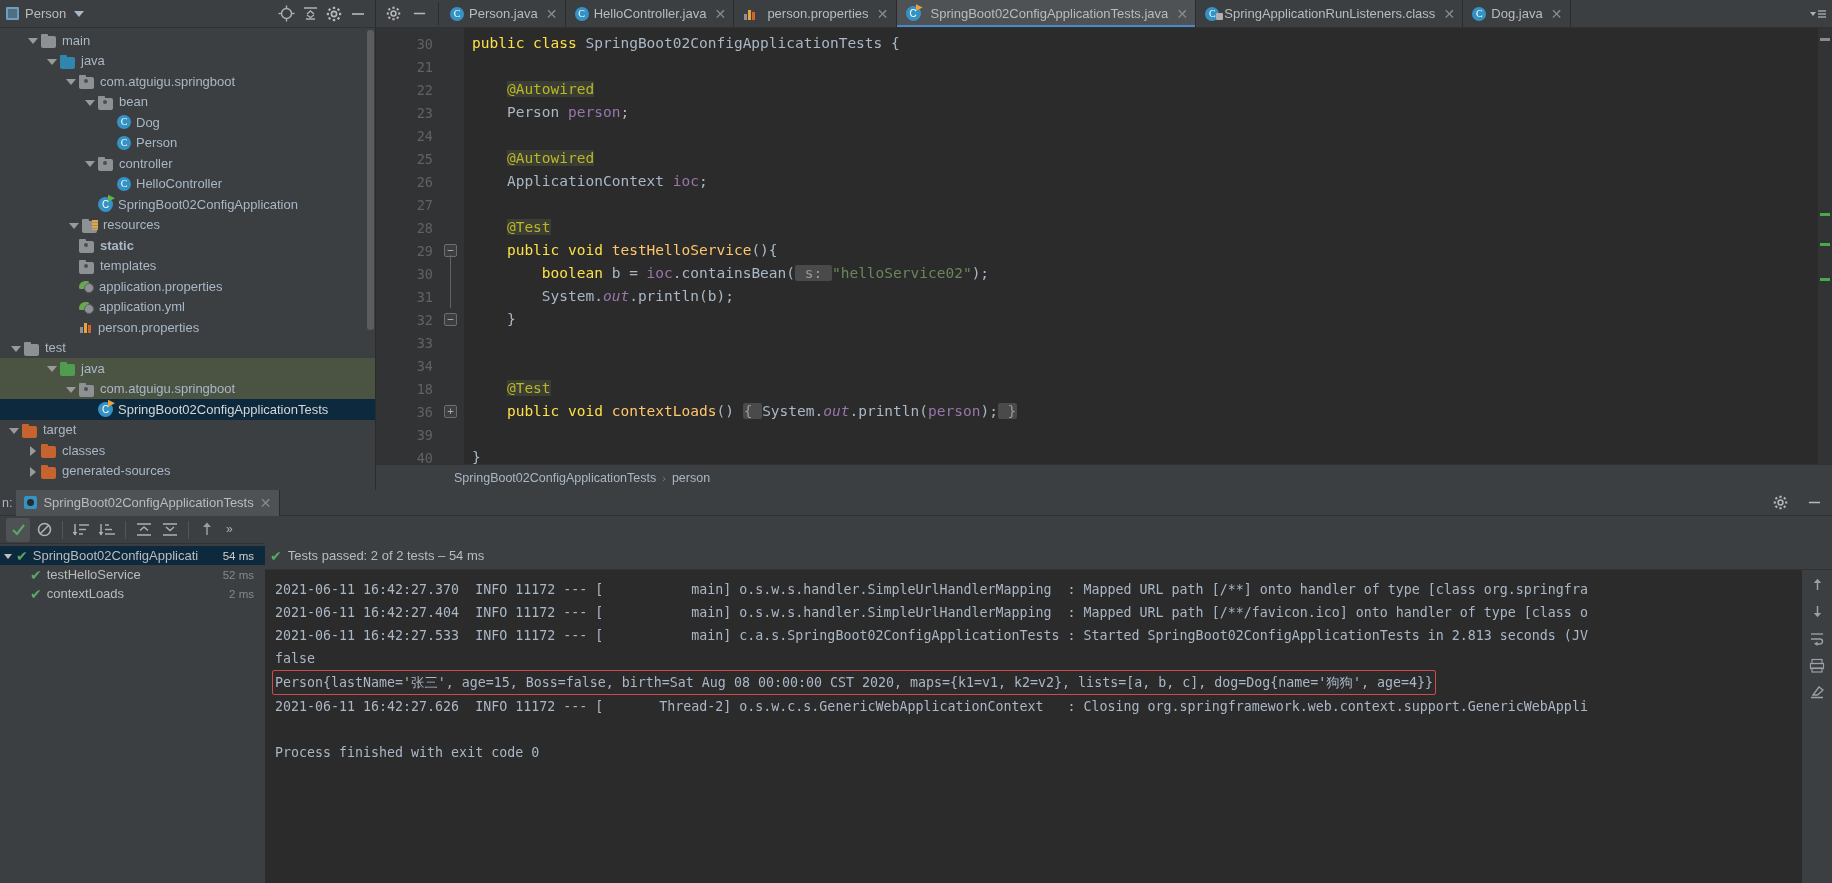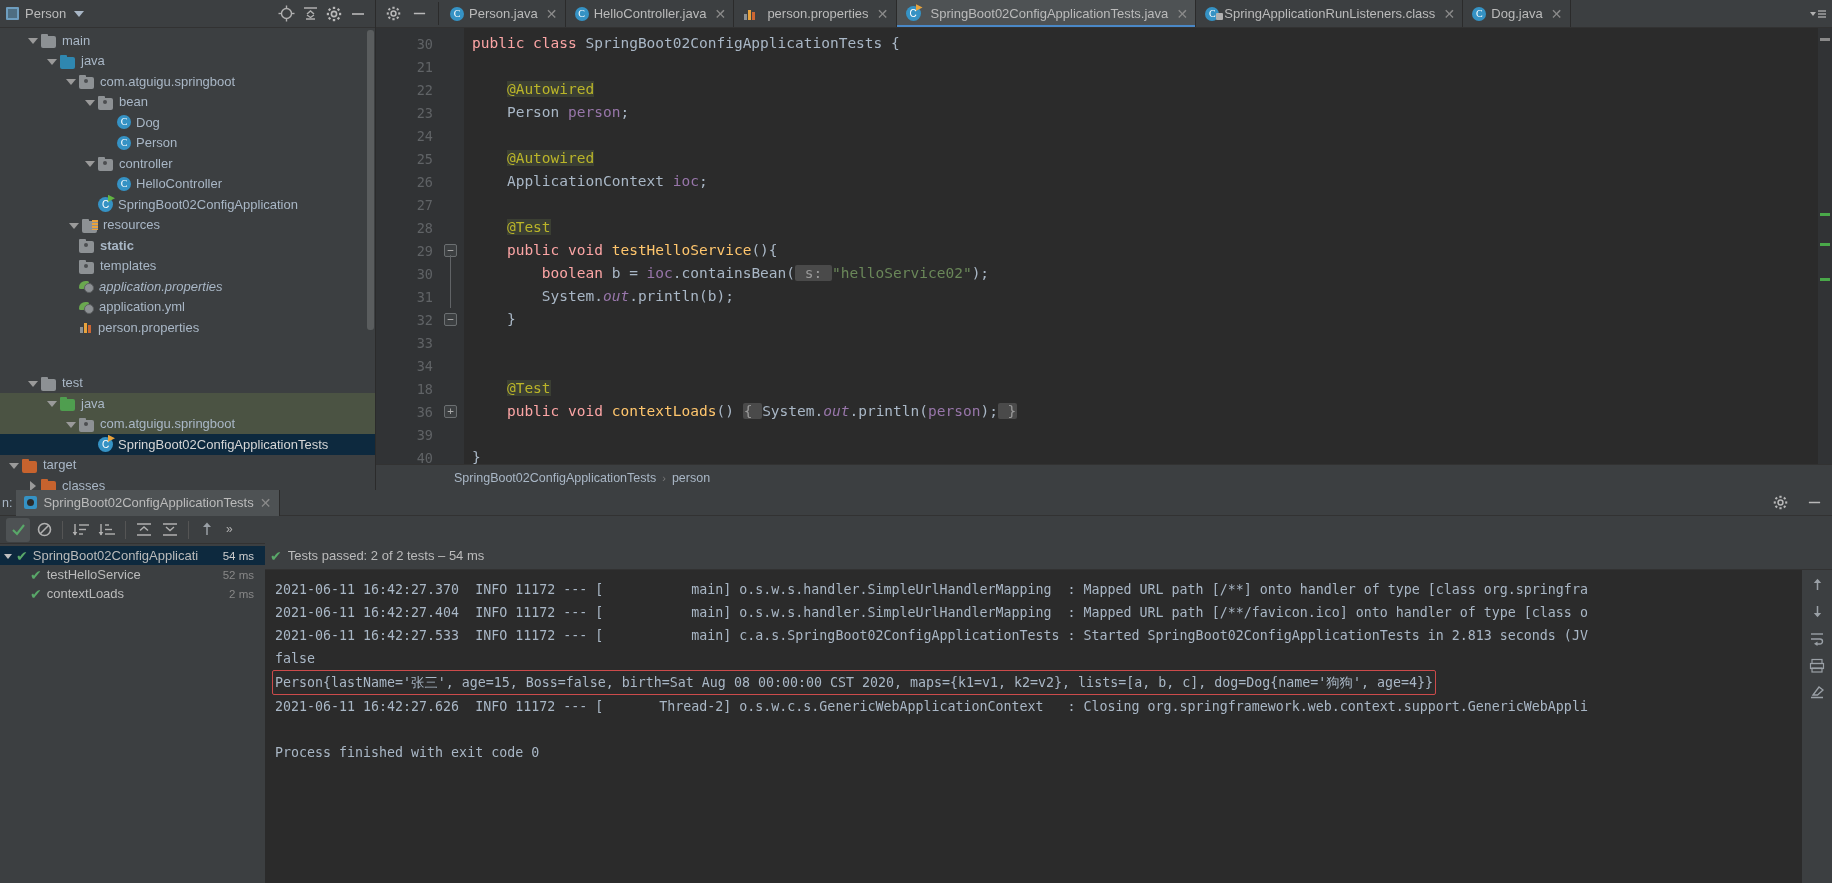--- a/index.html
+++ b/index.html
@@ -215,21 +215,21 @@
     position: absolute; left: 6px; width: 13px; height: 13px;
     border: 1px solid #6b6f71; background: #3c3f41; border-radius: 2px;
     color: #aaa; font-size: 11px; line-height: 11px; text-align: center;
   }
   .code {
     flex: 1; position: relative; padding-top: 4px;
     font-family: "DejaVu Sans Mono", monospace; font-size: 14.5px;
     color: #a9b7c6; overflow: hidden;
   }
   .cline { height: 23px; line-height: 23px; white-space: pre; padding-left: 8px; }
-  .kw { color: #fca5a5; }
+  .kw { color: #fde047; }
   .str { color: #6a8759; }
   .ann { color: #bbb529; background: #3b3f33; }
   .fld { color: #9876aa; }
   .mtd { color: #ffc66d; }
   .stat { color: #9876aa; font-style: italic; }
   .hint { background: #4a4a4a; color: #9a9a9a; border-radius:2px; padding: 0 1px;}
   .cls-nm { color: #a9b7c6; }
 
   
   .marker-bar {
@@ -468,40 +468,40 @@
           <span class="tlabel">static</span>
         </div>
         <div class="tree-row" style="padding-left: 65px;">
           <span class="arrow "></span>
           <span class="ticon">
             <span class="folder f-pkg" style="position:absolute;left:0;top:2px;width:15px;"></span>
             <span class="pkgdot"></span>
           </span>
           <span class="tlabel">templates</span>
         </div>
-        <div class="tree-row" style="padding-left: 65px; font-style: italic;">
+        <div class="tree-row" style="padding-left: 65px;">
           <span class="arrow "></span>
           <span class="leaf-ic-green"></span>
           <span class="tlabel">application.properties</span>
         </div>
         <div class="tree-row" style="padding-left: 65px;">
           <span class="arrow "></span>
           <span class="leaf-ic-green"></span>
           <span class="tlabel">application.yml</span>
         </div>
         <div class="tree-row" style="padding-left: 65px;">
           <span class="arrow "></span>
           <span class="prop-icon">
             <span class="bar" style="left:1px;height:6px;background:#8d9194;"></span>
             <span class="bar" style="left:5px;height:10px;background:#e8a33d;"></span>
             <span class="bar" style="left:9px;height:8px;background:#cc6633;"></span>
           </span>
           <span class="tlabel">person.properties</span>
         </div>
-        <div class="tree-row" style="padding-left: 27px; margin-top: 35px;">
+        <div class="tree-row" style="padding-left: 10px;">
           <span class="arrow open"></span>
           <span class="ticon">
             <span class="folder f-grey" style="position:absolute;left:0;top:2px;width:15px;"></span>
           </span>
           <span class="tlabel">test</span>
         </div>
         <div class="tree-row sel-green" style="padding-left: 46px;">
           <span class="arrow open"></span>
           <span class="ticon">
             <span class="folder f-green" style="position:absolute;left:0;top:2px;width:15px;"></span>

